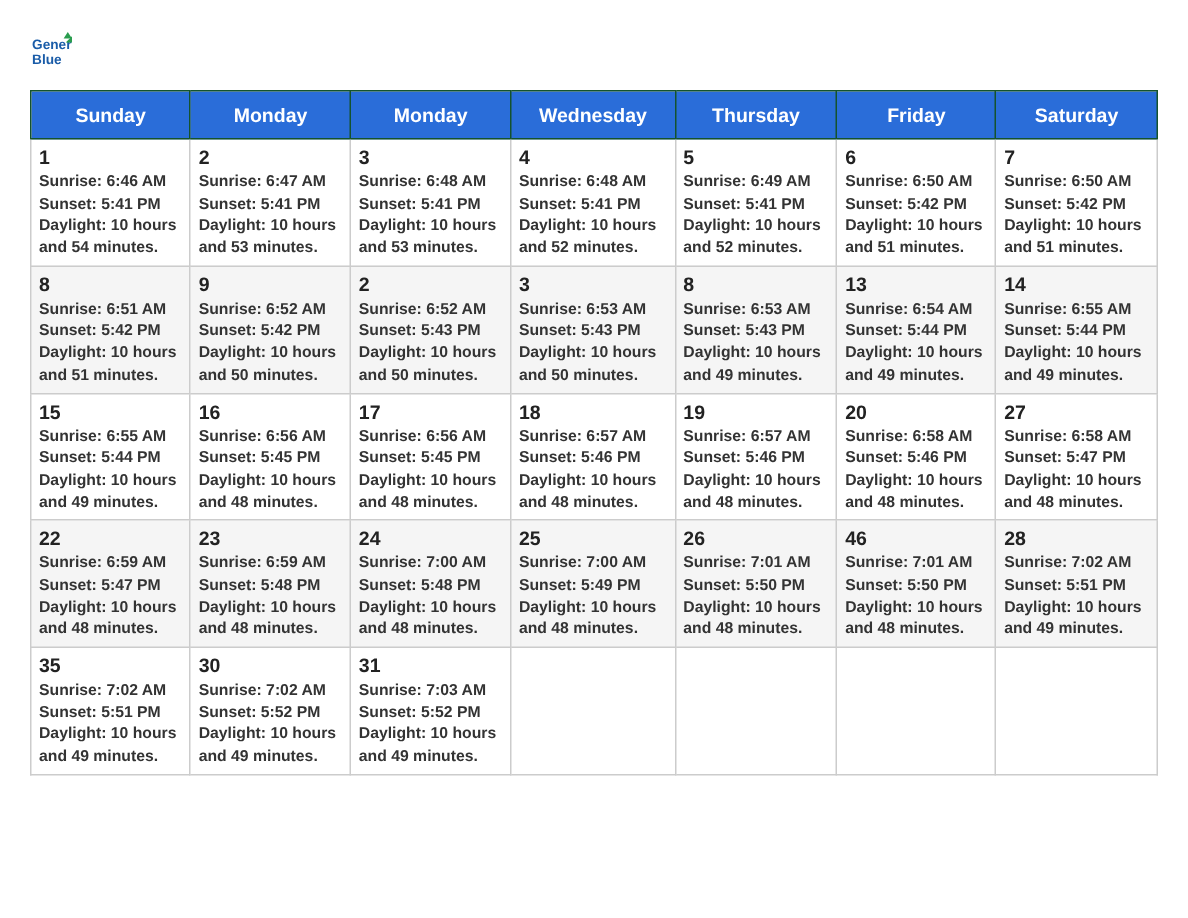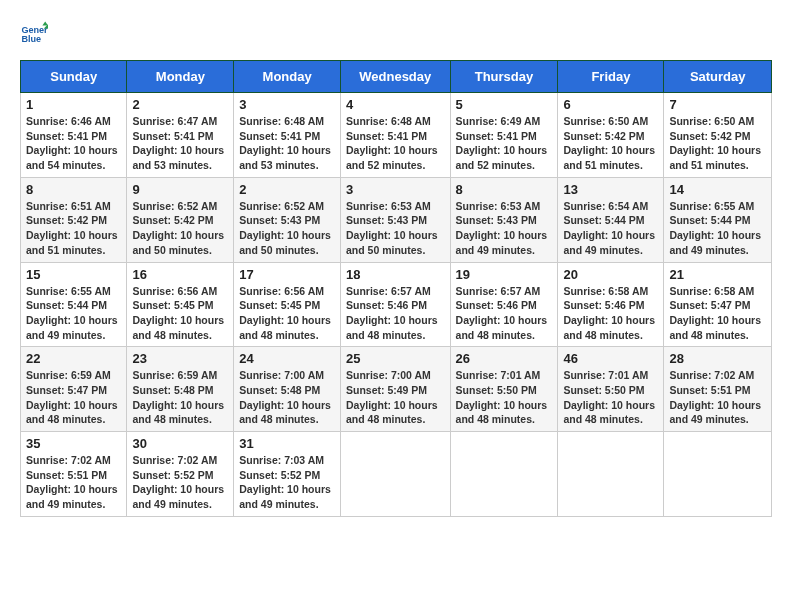--- a/index.html
+++ b/index.html
@@ -202,21 +202,21 @@
         </td>
         <td>
           <span class="day-number">19</span>
           <div class="day-info">Sunrise: 6:57 AM<br>Sunset: 5:46 PM<br>Daylight: 10 hours and 48 minutes.</div>
         </td>
         <td>
           <span class="day-number">20</span>
           <div class="day-info">Sunrise: 6:58 AM<br>Sunset: 5:46 PM<br>Daylight: 10 hours and 48 minutes.</div>
         </td>
         <td>
-          <span class="day-number">21</span>
+          <span class="day-number">27</span>
           <div class="day-info">Sunrise: 6:58 AM<br>Sunset: 5:47 PM<br>Daylight: 10 hours and 48 minutes.</div>
         </td>
       </tr>
       <tr>
         <td>
           <span class="day-number">22</span>
           <div class="day-info">Sunrise: 6:59 AM<br>Sunset: 5:47 PM<br>Daylight: 10 hours and 48 minutes.</div>
         </td>
         <td>
           <span class="day-number">23</span>

